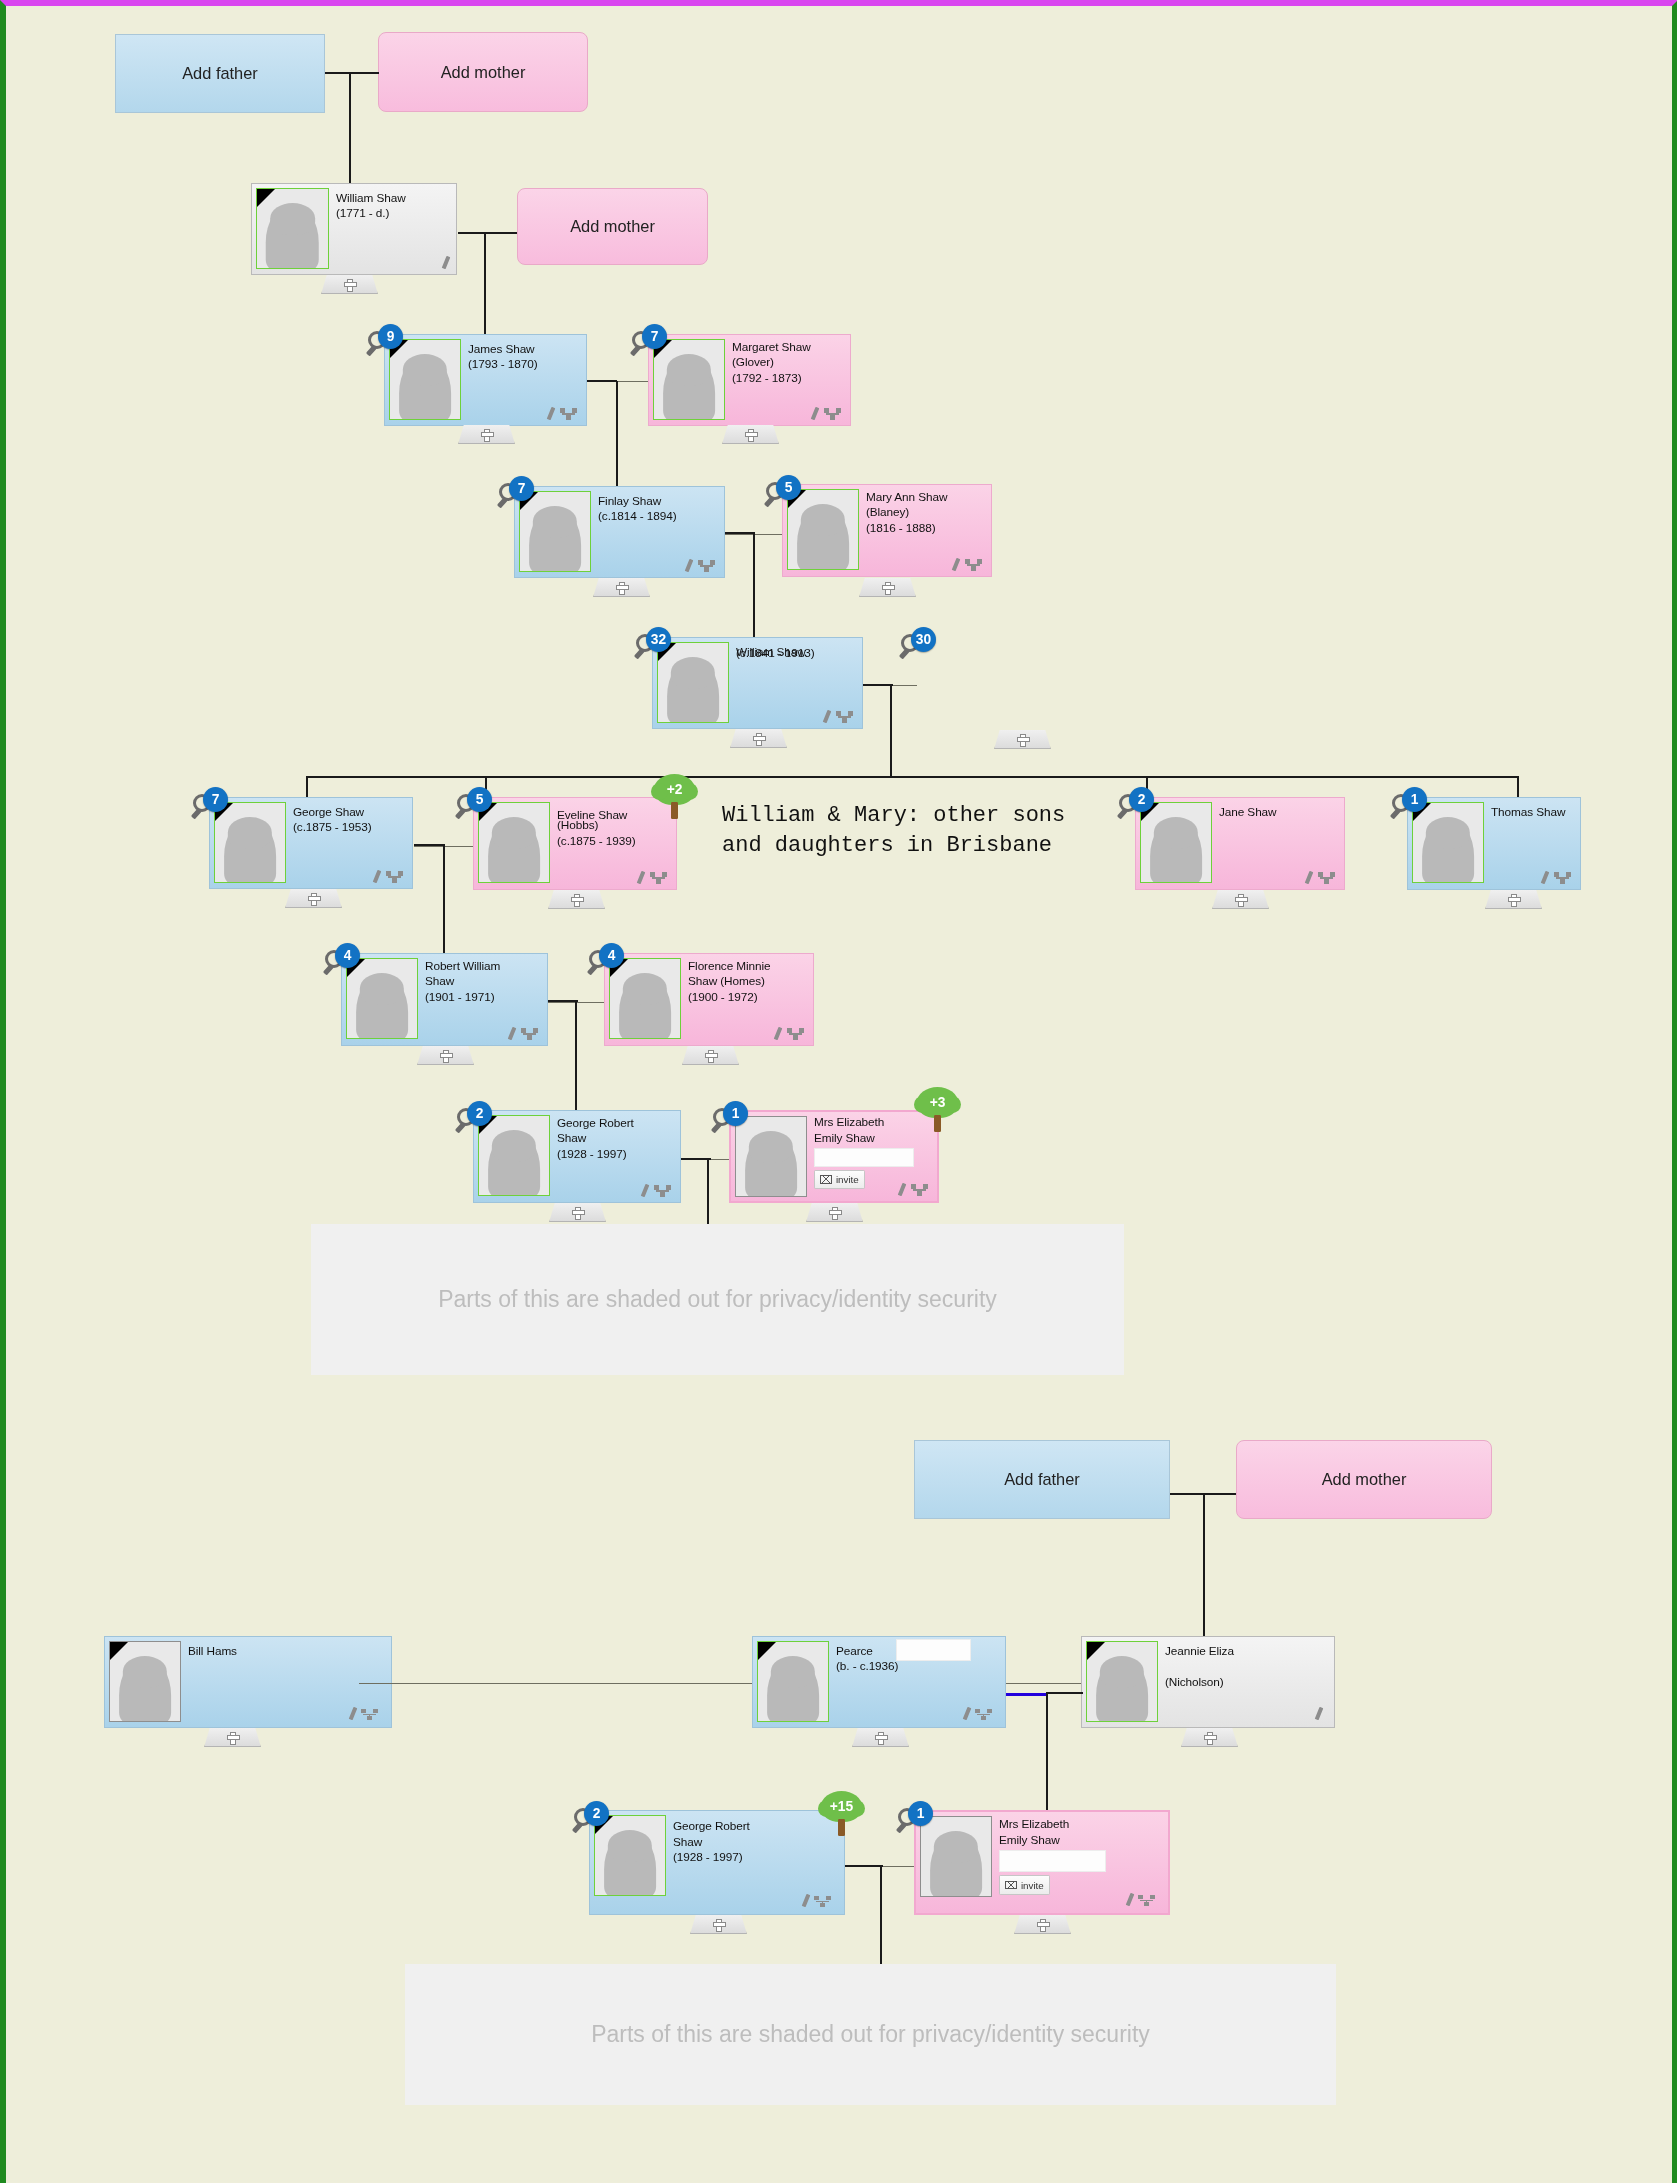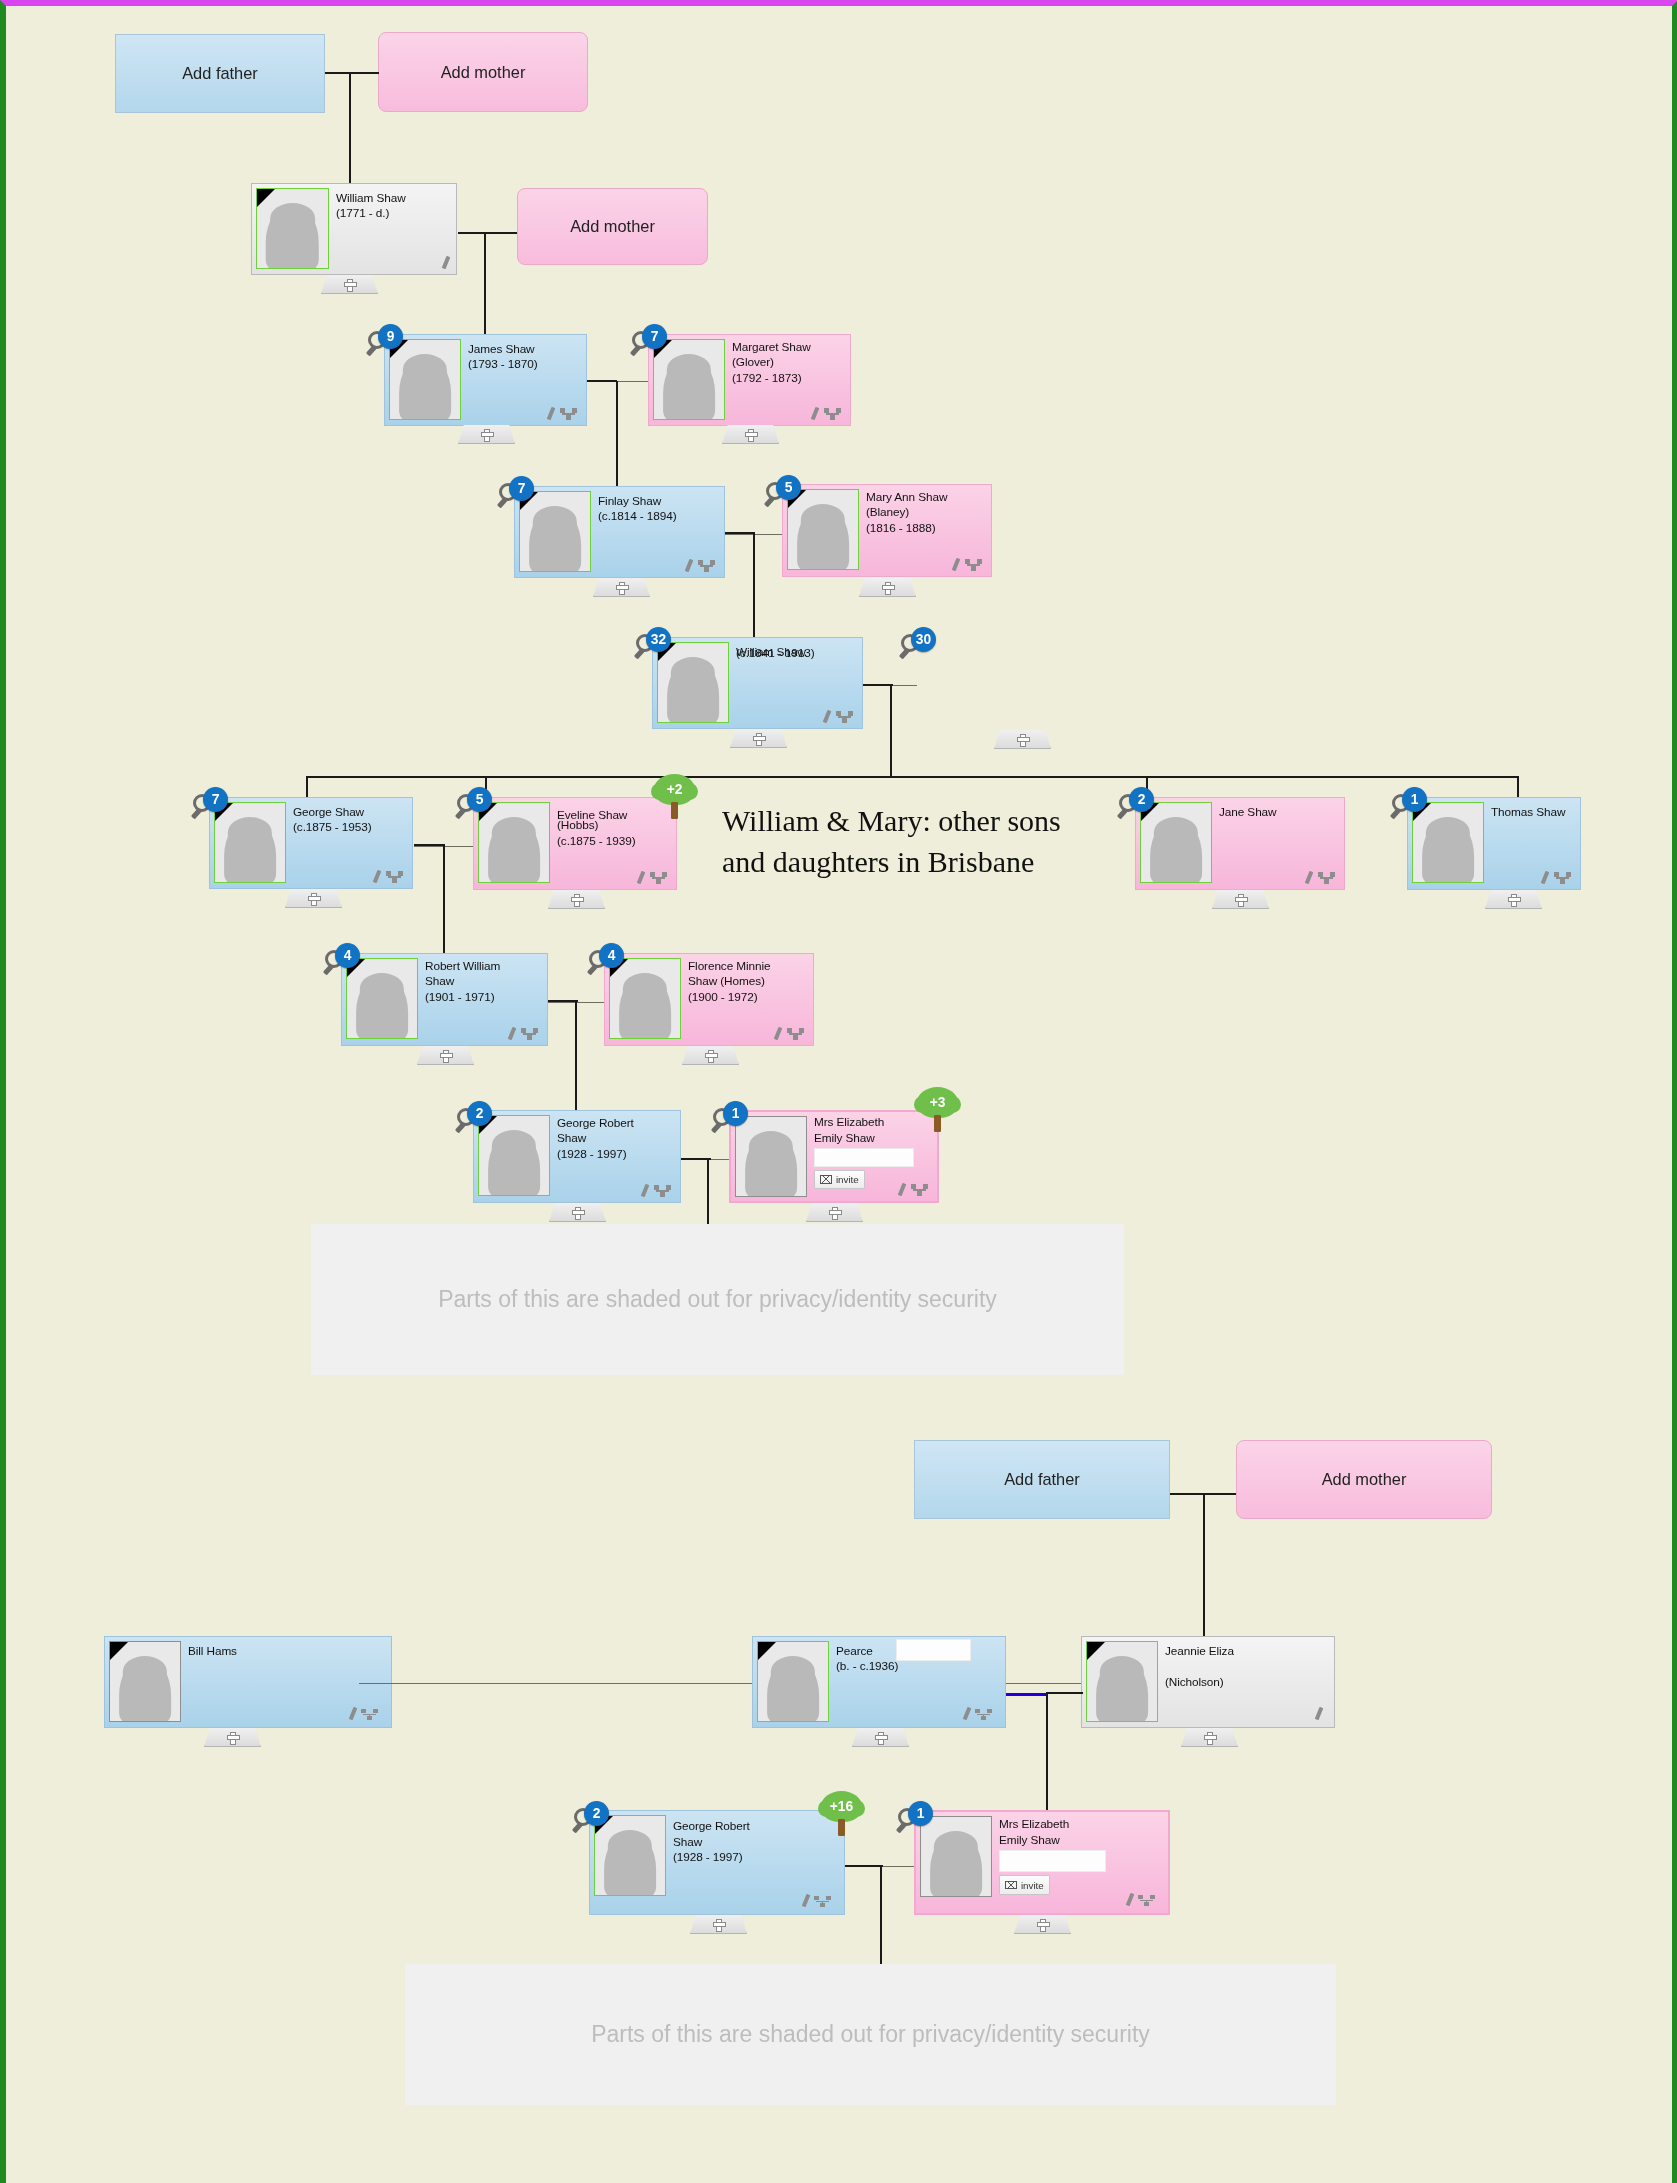--- a/index.html
+++ b/index.html
@@ -150,22 +150,22 @@
   }
   .envelope{position:relative;width:11.8px;height:8.5px;border:1px solid #555;box-sizing:border-box;}
   .envelope:before{
     content:"";position:absolute;left:0;top:0;width:100%;height:100%;
     background:linear-gradient(135deg,transparent 45%,#555 45%,#555 52%,transparent 52%),
                linear-gradient(225deg,transparent 45%,#555 45%,#555 52%,transparent 52%);
   }
 
   
   .annot{
-    position:absolute;font-size:30px;color:#111;line-height:1.35;
-    font-family:Liberation Serif, serif;
+    position:absolute;font-size:22px;color:#111;line-height:1.35;
+    font-family:Liberation Mono, monospace;
   }
 
   
   .privacy{
     position:absolute;background:#f0f0f0;
     display:flex;align-items:center;justify-content:center;
     color:#bdbdbd;font-size:23px;
   }
 </style>
 </head>
@@ -704,21 +704,21 @@
         </span>
     </div>
   </div>
   <div class="hintbadge" style="left:568px;top:1795px;">
     <span class="glass"></span>
     <span class="handle"></span>
     <span class="num">2</span>
   </div>
   <div class="treebadge" style="left:815px;top:1785px;">
     <span class="crown">
-        <span>+16</span>
+        <span>+15</span>
       </span>
     <span class="trunk"></span>
   </div>
   <div class="plustab" style="left:684px;top:1909px;width:55px;">
       <span class="pl"></span>
     </div>
 
   <div class="card female selectedf" style="left:908px;top:1804px;width:256px;height:105px;">
     <div class="thumb plain" style="width:72px;height:81px;">
       <div class="sil"></div>

